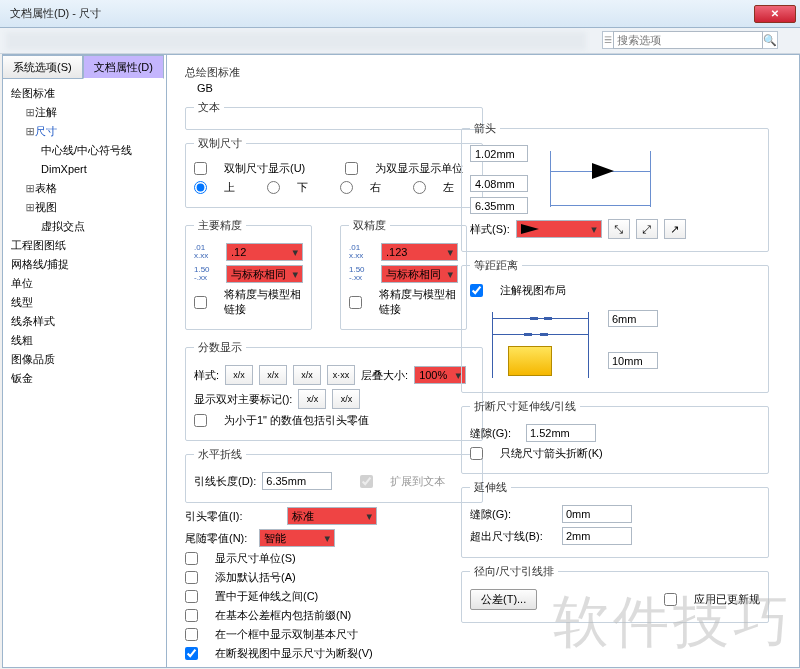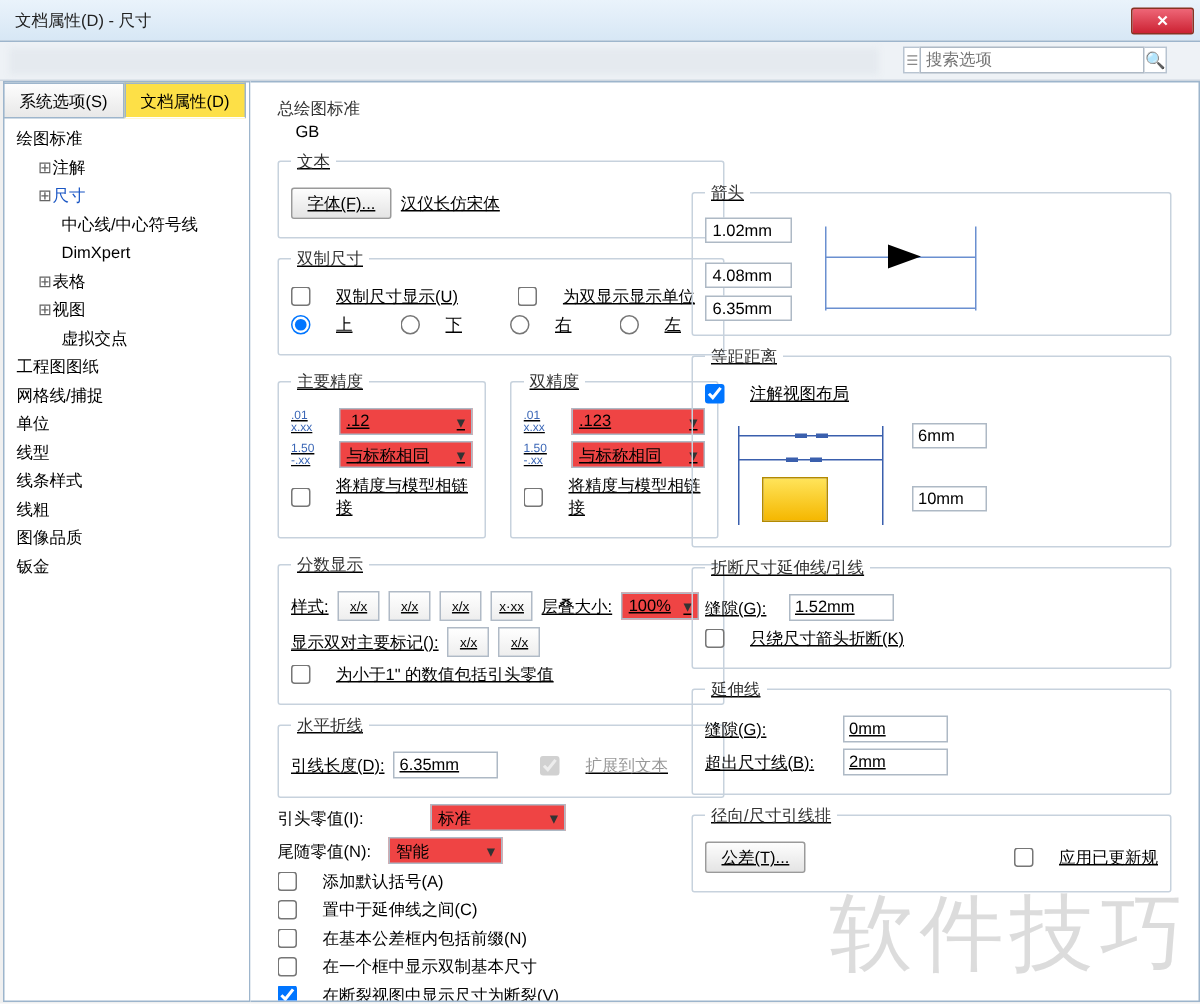--- a/index.html
+++ b/index.html
@@ -15,21 +15,21 @@
 .toolbar-strip .blur { position:absolute; left:6px; top:4px; width:580px; height:18px; background:#e5eaef; filter:blur(2px);}
 .search-wrap { position:absolute; right:22px; top:3px; width:176px; height:18px; background:#fff; border:1px solid #b8c4d1; display:flex; align-items:center;}
 .search-wrap input { flex:1; border:none; outline:none; background:transparent; padding:0 4px; color:#888;}
 .search-icon { width:16px; text-align:center; color:#888;}
 .search-pre { width:14px; text-align:center; color:#888; font-size:9px;}
 
 .main { display:flex; height: 614px; }
 .left { width:165px; background:#fff; border:1px solid #9db5cc; margin:0 0 0 2px; position:relative;}
 .tabs { display:flex; margin:-1px 0 0 -1px;}
 .tab { padding:4px 10px 3px 10px; border:1px solid #9db5cc; background:linear-gradient(#fdfdfd,#e8e8e8); cursor:pointer; position:relative; bottom:-1px;}
-.tab.active { background:#fde047; border-bottom:1px solid #fff; z-index:2;}
+.tab.active { background:#c4b5fd; border-bottom:1px solid #fff; z-index:2;}
 
 .tree { padding:6px 4px; line-height:17px; color:#000; }
 .tree .item { white-space:nowrap; cursor:pointer; padding:1px 0;}
 .tree .lv1 { padding-left:4px;}
 .tree .lv2 { padding-left:18px;}
 .tree .lv3 { padding-left:34px;}
 .tree .exp { display:inline-block; width:10px; color:#666; text-align:center;}
 .tree .sel { color:#1a56c4;}
 
 .content { flex:1; background:#fff; border:1px solid #9db5cc; border-left:none; padding:8px 10px 8px 18px; position:relative; overflow:hidden;}
@@ -39,21 +39,21 @@
 
 .row { display:flex; align-items:center; gap:6px; margin:4px 0;}
 label.inline { display:inline-flex; align-items:center; gap:15px;}
 .btn { background:linear-gradient(#fdfdfd,#e4e4e4); border:1px solid #9a9a9a; border-radius:2px; padding:2px 10px; cursor:pointer; }
 .field { background:#ef4444; border:1px solid #aeb9c5; padding:1px 4px; height:18px; display:flex; align-items:center;}
 .field.drop { justify-content:space-between; cursor:pointer;}
 .field.drop:after { content:"▾"; color:#333; margin-left:4px;}
 select, input[type=text] { border:1px solid #aeb9c5; background:#fff; height:18px; padding:0 3px;}
 input[type=checkbox], input[type=radio]{ margin:0 2px 0 0; }
 
-fieldset { border:1px solid #c7d2dd; border-radius:2px; margin:6px 4px 4px 0; padding:6px 8px 8px 8px;text-decoration:underline;}
+fieldset { border:1px solid #c7d2dd; border-radius:2px; margin:6px 16px 4px 0; padding:6px 8px 8px 8px;}
 legend { padding:0 4px; color:#333;}
 
 .two-col { display:flex; gap:12px;}
 .col { flex:1; min-width:0; }
 
 .tiny-pic { display:inline-block; width:26px; height:16px; color:#3a66b6; font-size:8px; line-height:8px; text-align:left; overflow:hidden;}
 
 .right-col { position:absolute; right:14px; top:60px; width:324px;}
 
 .arrow-preview { position:relative; height:70px; margin-top:3px;}
@@ -123,24 +123,20 @@
 
   <div class="content">
 
     <div style="width:300px;">
       <div class="section-head">总绘图标准</div>
       <div class="sub-indent">GB</div>
     </div>
 
     <fieldset style="width:298px;">
       <legend>文本</legend>
-      <div class="row">
-        <button class="btn">字体(F)...</button>
-        <span>汉仪长仿宋体</span>
-      </div>
     </fieldset>
 
     <fieldset style="width:298px;">
       <legend>双制尺寸</legend>
       <div class="row">
         <label class="inline">
             <input type="checkbox" style="">
             <span>双制尺寸显示(U)</span>
           </label>
         <span style="width:28px;"></span>
@@ -262,20 +258,26 @@
       </div>
       <div class="row">
         <span style="width:68px;">尾随零值(N):</span>
         <div class="field drop" style="width:76px;">
             <span>智能</span>
           </div>
       </div>
       <div class="row">
           <label class="inline">
             <input type="checkbox" style="">
+            <span>显示尺寸单位(S)</span>
+          </label>
+        </div>
+      <div class="row">
+          <label class="inline">
+            <input type="checkbox" style="">
             <span>添加默认括号(A)</span>
           </label>
         </div>
       <div class="row">
           <label class="inline">
             <input type="checkbox" style="">
             <span>置中于延伸线之间(C)</span>
           </label>
         </div>
       <div class="row">
@@ -310,20 +312,29 @@
               <span>4.08mm</span>
             </div>
           <div class="ap-dim" style="left:0; top:52px;">
               <span>6.35mm</span>
             </div>
           <div class="ap-line-h" style="left:80px; top:26px; width:100px;"></div>
           <div class="ap-line-h" style="left:80px; top:60px; width:100px;"></div>
           <div class="ap-line-v" style="left:80px; top:6px; height:56px;"></div>
           <div class="ap-line-v" style="left:180px; top:6px; height:56px;"></div>
           <div class="ap-black-arrow"></div>
+        </div>
+        <div class="row">
+          <span>样式(S):</span>
+          <div class="field drop" style="width:86px;">
+              <span class="style-arrow"></span>
+            </div>
+          <div class="iconbox">⤡</div>
+          <div class="iconbox">⤢</div>
+          <div class="iconbox">↗</div>
         </div>
       </fieldset>
 
       <fieldset>
         <legend>等距距离</legend>
         <div class="row">
             <label class="inline">
               <input type="checkbox" checked="" style="">
               <span>注解视图布局</span>
             </label>

